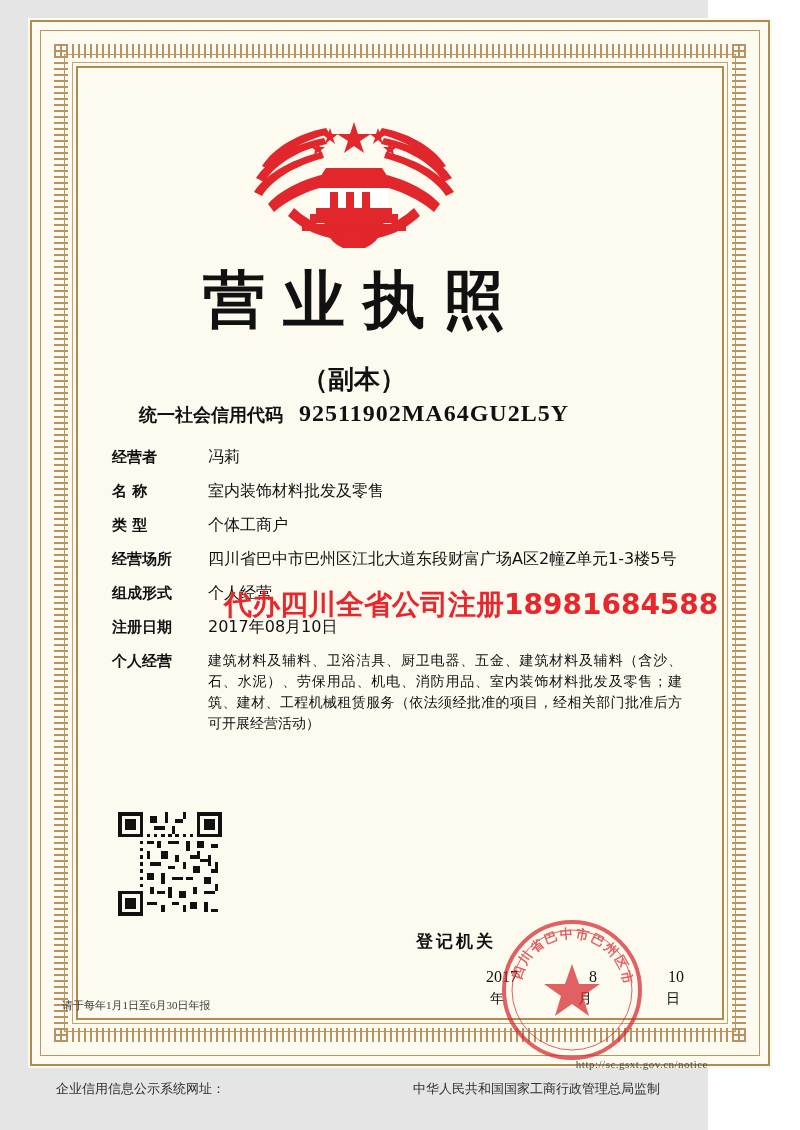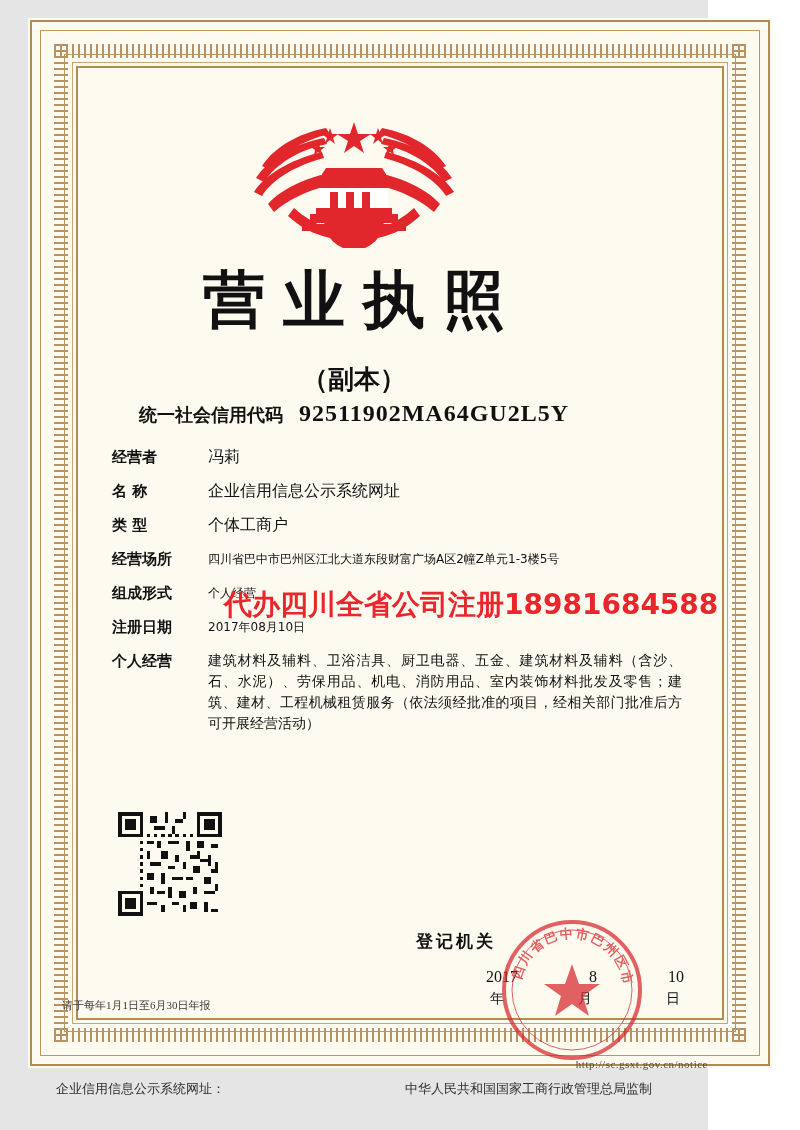--- a/index.html
+++ b/index.html
@@ -140,21 +140,21 @@
     flex: 0 0 96px;
     font-size: 15px;
     font-weight: bold;
     color: #111;
     font-family: "DejaVu Sans", "Liberation Sans", sans-serif;
     line-height: 22px;
     white-space: nowrap;
   }
   .row .value {
     flex: 1;
-    font-size: 12px;
+    font-size: 16px;
     color: #111;
     line-height: 22px;
     font-family: "DejaVu Sans", "Liberation Sans", sans-serif;
   }
   .row.scope .value {
     font-size: 14px;
     line-height: 21px;
     text-align: justify;
   }
   .row.bigger .value { font-size: 16px; }
@@ -237,21 +237,21 @@
   .footer-left {
     position: absolute;
     left: 56px;
     top: 1080px;
     font-size: 13px;
     color: #2e2e2e;
     font-family: "DejaVu Sans", "Liberation Sans", sans-serif;
   }
   .footer-right {
     position: absolute;
-    right: 56px;
+    right: 48px;
     top: 1080px;
     font-size: 13px;
     color: #2e2e2e;
     font-family: Liberation Sans, sans-serif;
   }
 
   
   .watermark {
     position: absolute;
     left: 224px;
@@ -328,21 +328,21 @@
 
   <div class="fields">
 
     <div class="row bigger">
       <div class="label">经营者</div>
       <div class="value">冯莉</div>
     </div>
 
     <div class="row bigger">
       <div class="label">名  称</div>
-      <div class="value">企业信用信息公示系统网址</div>
+      <div class="value">室内装饰材料批发及零售</div>
     </div>
 
     <div class="row bigger">
       <div class="label">类  型</div>
       <div class="value">个体工商户</div>
     </div>
 
     <div class="row">
       <div class="label">经营场所</div>
       <div class="value">四川省巴中市巴州区江北大道东段财富广场A区2幢Z单元1-3楼5号</div>

